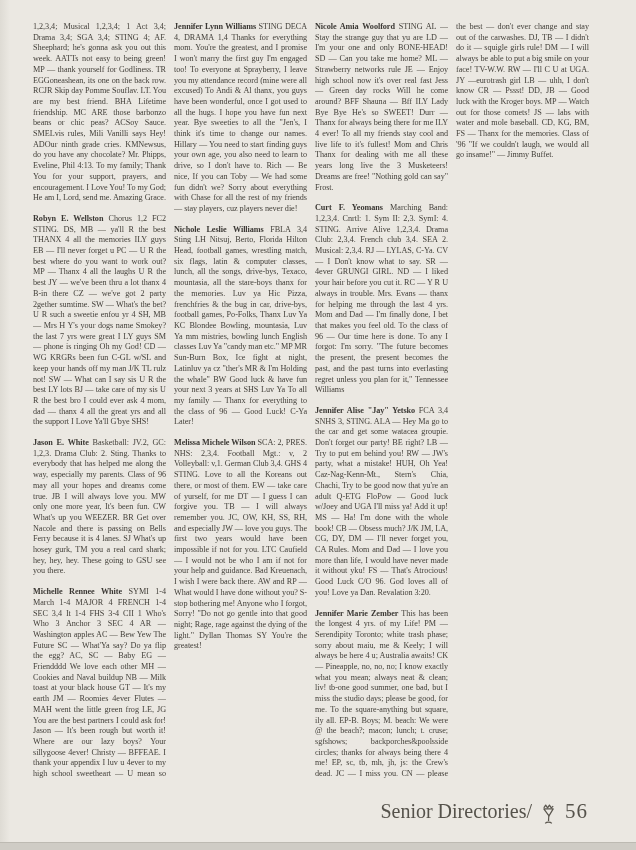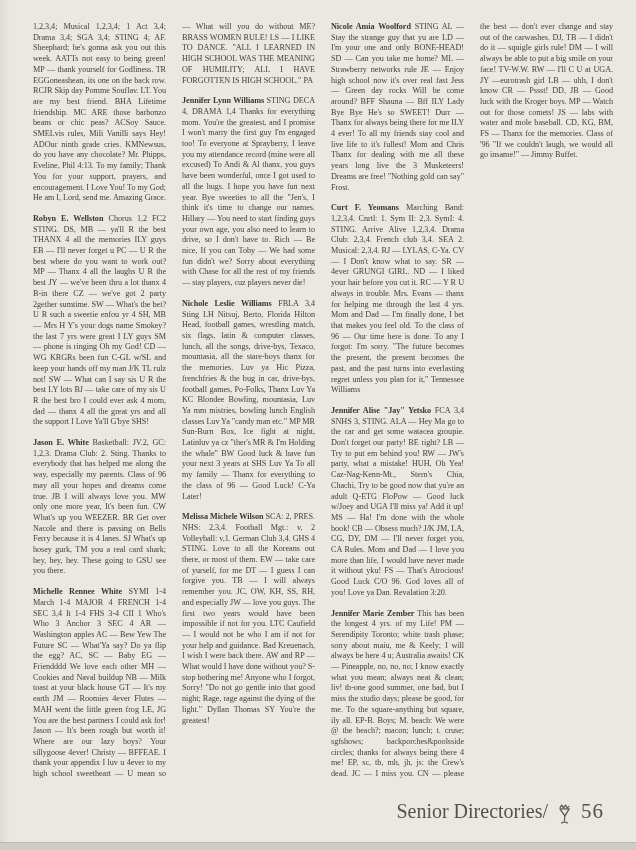--- a/index.html
+++ b/index.html
@@ -7,34 +7,34 @@
     width:636px; height:850px;
     background:#ebe8e2;
     font-family:"Liberation Serif","DejaVu Serif",serif;
     color:#413e39;
     position:relative;
     overflow:hidden;
   }
   .page { position:absolute; inset:0; }
   .columns {
     position:absolute; left:33px; top:22px;
-    display:flex; gap:16px;
+    display:flex; gap:8px;
   }
   .col { width:133px; height:756px; overflow:hidden; }
   .entry {
     margin:0 0 10px 0;
     font-size:8.2px;
     line-height:10.7px;
     letter-spacing:-0.05px;
     text-align:justify;
     color:#44413b;
   }
   .nm { font-weight:bold; color:#3a3733;margin-top:37px; }
   .footer {
-    position:absolute; right:32px; bottom:26px;
+    position:absolute; right:48px; bottom:26px;
     display:flex; align-items:baseline; gap:9px;
     font-size:20px; color:#55524b;
     white-space:nowrap;
   }
   .footer .mascot { width:15px; height:23px; align-self:flex-end; margin-bottom:-2px; }
   .page-num { font-size:21px; letter-spacing:1px; }
   .bottom-edge {
     position:absolute; left:0; bottom:0; width:636px; height:7px;
     background:#cfccc5;
     border-top:1px solid #bdbab2;
@@ -54,21 +54,20 @@
 
     <div class="col">
       <p class="entry"><span class="t">1,2,3,4; Musical 1,2,3,4; 1 Act 3,4; Drama 3,4; SGA 3,4; STING 4; AF. Sheephard; he's gonna ask you out this week. AATTs not easy to being green! MP — thank yourself for Godliness. TR EGGoneashean, its one on the back row. RCJR Skip day Pomme Souflav. LT. You are my best friend. BHA Lifetime friendship. MC ARE those barbonzo beans or chic peas? ACSoy Sauce. SMELvis rules, Mili Vanilli says Hey! ADOur ninth grade cries. KMNewsus, do you have any chocolate? Mr. Phipps, Eveline, Phil 4:13. To my family; Thank You for your support, prayers, and encouragement. I Love You! To my God; He am I, Lord, send me. Amazing Grace.</span></p>
       <p class="entry"><b class="nm">Robyn E. Wellston</b> <span class="t">Chorus 1,2 FC2 STING. DS, MB — ya'll R the best THANX 4 all the memories ILY guys EB — I'll never forget u PC — U R the best where do you want to work out? MP — Thanx 4 all the laughs U R the best JY — we've been thru a lot thanx 4 B-in there CZ — we've got 2 party 2gether sumtime. SW — What's the bet? U R such a sweetie enfou yr 4 SH, MB — Mrs H Y's your dogs name Smokey? the last 7 yrs were great I LY guys SM — phone is ringing Oh my God! CD — WG KRGRs been fun C-GL w/SL and keep your hands off my man J/K TL rulz not! SW — What can I say sis U R the best LY lots BJ — take care of my sis U R the best bro I could ever ask 4 mom, dad — thanx 4 all the great yrs and all the support I Love Ya'll G'bye SHS!</span></p>
       <p class="entry"><b class="nm">Jason E. White</b> <span class="t">Basketball: JV.2, GC: 1,2,3. Drama Club: 2. Sting. Thanks to everybody that has helped me along the way, especially my parents. Class of 96 may all your hopes and dreams come true. JB I will always love you. MW only one more year, It's been fun. CW What's up you WEEZER. BR Get over Nacole and there is passing on Bells Ferry because it is 4 lanes. SJ What's up hosey gurk, TM you a real card shark; hey, hey, hey. These going to GSU see you there.</span></p>
       <p class="entry"><b class="nm">Michelle Rennee White</b> <span class="t">SYMI 1-4 March 1-4 MAJOR 4 FRENCH 1-4 SEC 3,4 It 1-4 FHS 3-4 CII 1 Who's Who 3 Anchor 3 SEC 4 AR — Washington apples AC — Bew Yew The Future SC — What'Ya say? Do ya flip the egg? AC, SC — Baby EG — Friendddd We love each other MH — Cookies and Naval buildup NB — Milk toast at your black house GT — It's my earth JM — Roomies 4ever Flutes — MAH went the little green frog LE, JG You are the best partners I could ask for! Jason — It's been rough but worth it! Where are our lazy boys? Your sillygoose 4ever! Christy — BFFEAE. I thank your appendix I luv u 4ever to my high school sweetheart — U mean so much to me. I love U now and always! "Face you fears and follow your dreams!"</span></p>
 
     </div>
 
     <div class="col">
-      <p class="entry"><span class="t">— What will you do without ME? BRASS WOMEN RULE! LS — I LIKE TO DANCE. "ALL I LEARNED IN HIGH SCHOOL WAS THE MEANING OF HUMILITY; ALL I HAVE FORGOTTEN IS HIGH SCHOOL." PA</span></p>
       <p class="entry"><b class="nm">Jennifer Lynn Williams</b> <span class="t">STING DECA 4, DRAMA 1,4 Thanks for everything mom. You're the greatest, and I promise I won't marry the first guy I'm engaged too! To everyone at Sprayberry, I leave you my attendance record (mine were all excused) To Andi &amp; Al thanx, you guys have been wonderful, once I got used to all the hugs. I hope you have fun next year. Bye sweeties to all the "Jen's, I think it's time to change our names. Hillary — You need to start finding guys your own age, you also need to learn to drive, so I don't have to. Rich — Be nice, If you can Toby — We had some fun didn't we? Sorry about everything with Chase for all the rest of my friends — stay players, cuz players never die!</span></p>
       <p class="entry"><b class="nm">Nichole Leslie Williams</b> <span class="t">FBLA 3,4 Sting LH Nitsuj, Berto, Florida Hilton Head, football games, wrestling match, six flags, latin &amp; computer classes, lunch, all the songs, drive-bys, Texaco, mountasia, all the stare-boys thanx for the memories. Luv ya Hic Pizza, frenchfries &amp; the bug in car, drive-bys, football games, Po-Folks, Thanx Luv Ya KC Blondee Bowling, mountasia, Luv Ya mm mistries, bowling lunch English classes Luv Ya "candy man etc." MP MR Sun-Burn Box, Ice fight at night, Latinluv ya cz "ther's MR &amp; I'm Holding the whale" BW Good luck &amp; have fun your next 3 years at SHS Luv Ya To all my family — Thanx for everything to the class of 96 — Good Luck! C-Ya Later!</span></p>
       <p class="entry"><b class="nm">Melissa Michele Wilson</b> <span class="t">SCA: 2, PRES. NHS: 2,3,4. Football Mgt.: v, 2 Volleyball: v,1. German Club 3,4. GHS 4 STING. Love to all the Koreans out there, or most of them. EW — take care of yurself, for me DT — I guess I can forgive you. TB — I will always remember you. JC, OW, KH, SS, RH, and especially JW — love you guys. The first two years would have been impossible if not for you. LTC Caufield — I would not be who I am if not for your help and guidance. Bad Kreuenach, I wish I were back there. AW and RP — What would I have done without you? S-stop bothering me! Anyone who I forgot, Sorry! "Do not go gentle into that good night; Rage, rage against the dying of the light." Dyllan Thomas SY You're the greatest!</span></p>
 
     </div>
 
     <div class="col">
       <p class="entry"><b class="nm">Nicole Amia Woolford</b> <span class="t">STING AL — Stay the strange guy that yu are LD — I'm your one and only BONE-HEAD! SD — Can you take me home? ML — Strawberry networks rule JE — Enjoy high school now it's over real fast Jess — Green day rocks Will he come around? BFF Shauna — Bff ILY Lady Bye Bye He's so SWEET! Durr — Thanx for always being there for me ILY 4 ever! To all my friends stay cool and live life to it's fullest! Mom and Chris Thanx for dealing with me all these years long live the 3 Musketeers! Dreams are free! "Nothing gold can say" Frost.</span></p>
       <p class="entry"><b class="nm">Curt F. Yeomans</b> <span class="t">Marching Band: 1,2,3,4. Cnrtl: 1. Sym II: 2,3. SymI: 4. STING. Arrive Alive 1,2,3,4. Drama Club: 2,3,4. French club 3,4. SEA 2. Musical: 2,3,4. RJ — LYLAS, C-Ya. CV — I Don't know what to say. SR — 4ever GRUNGI GIRL. ND — I liked your hair before you cut it. RC — Y R U always in trouble. Mrs. Evans — thanx for helping me through the last 4 yrs. Mom and Dad — I'm finally done, I bet that makes you feel old. To the class of 96 — Our time here is done. To any I forgot: I'm sorry. "The future becomes the present, the present becomes the past, and the past turns into everlasting regret unless you plan for it," Tennessee Williams</span></p>
       <p class="entry"><b class="nm">Jennifer Alise "Jay" Yetsko</b> <span class="t">FCA 3,4 SNHS 3, STING. ALA — Hey Ma go to the car and get some watacea groupie. Don't forget our party! BE right? LB — Try to put em behind you! RW — JW's party, what a mistake! HUH, Oh Yea! Caz-Nag-Kenn-Mt., Stern's Chia, Chachi, Try to be good now that yu're an adult Q-ETG FloPow — Good luck w/Joey and UGA I'll miss ya! Add it up! MS — Ha! I'm done with the whole book! CB — Obsess much? J/K JM, LA, CG, DY, DM — I'll never forget you, CA Rules. Mom and Dad — I love you more than life, I would have never made it without yku! FS — That's Atrocious! Good Luck C/O 96. God loves all of you! Love ya Dan. Revalation 3:20.</span></p>

